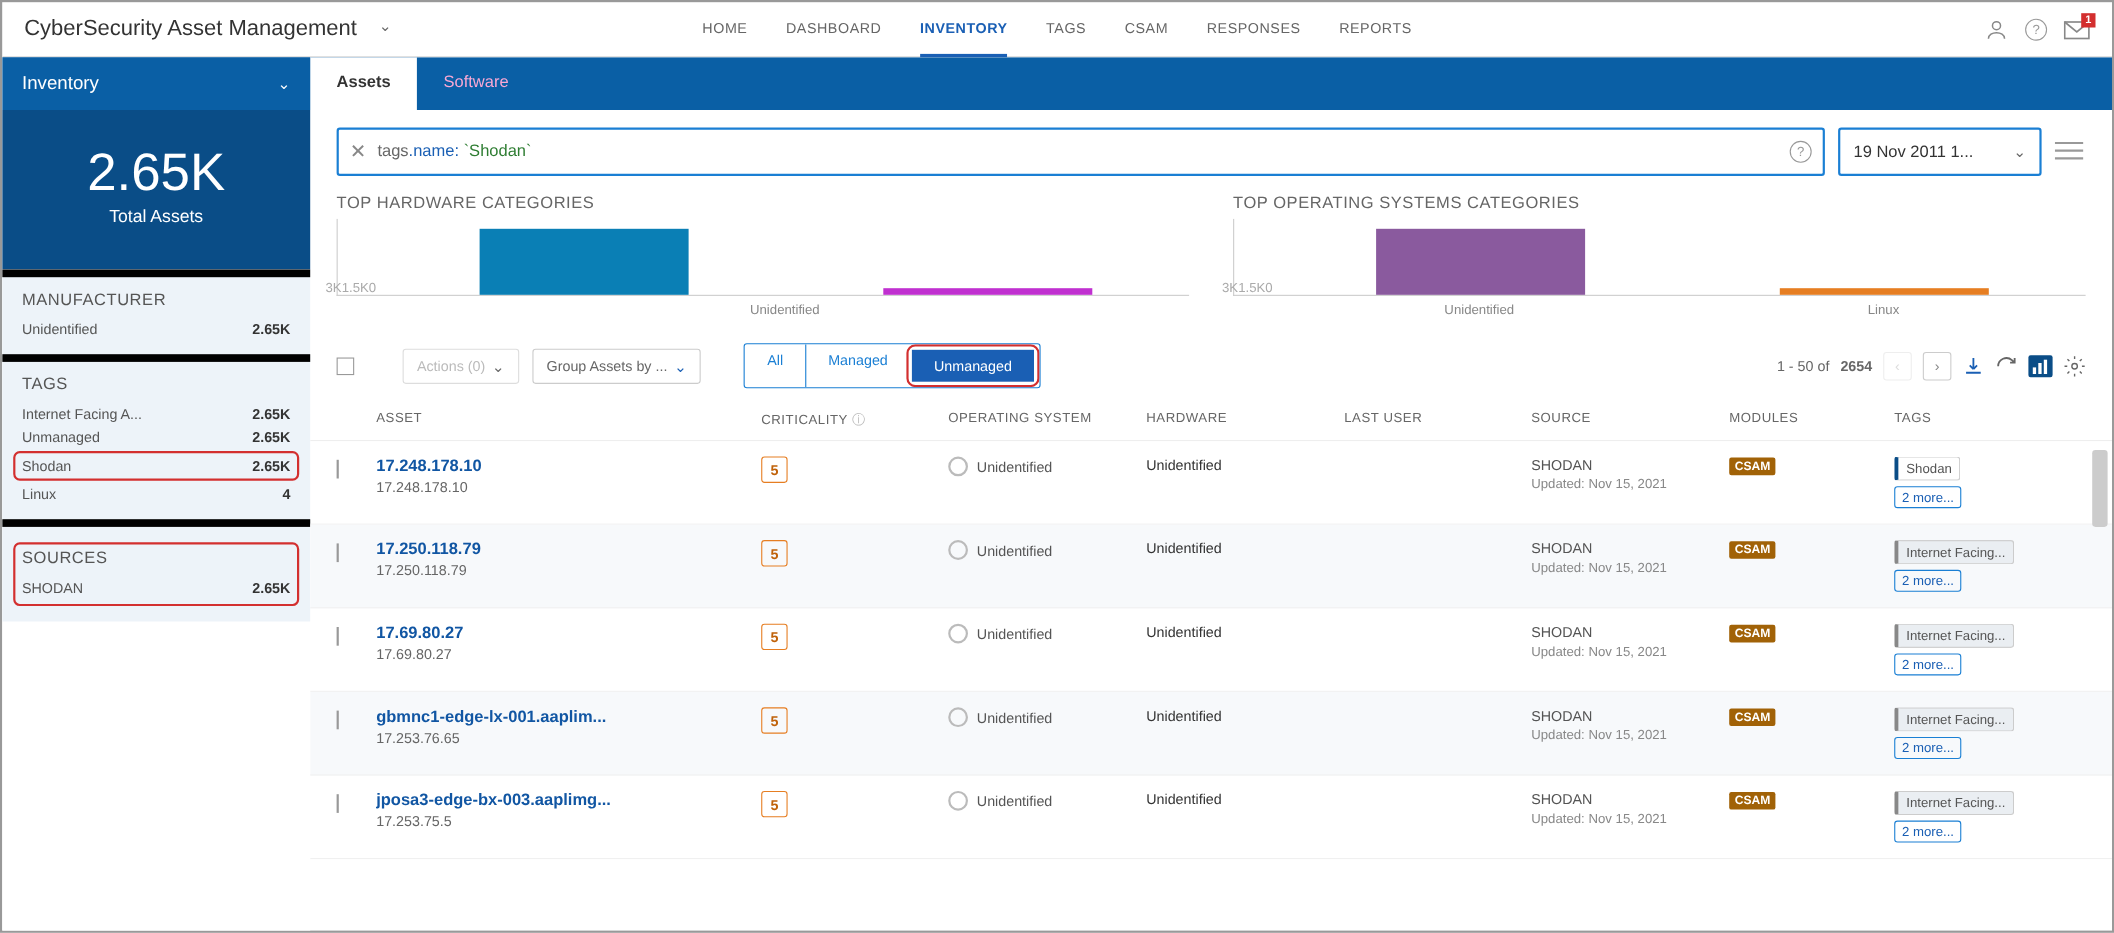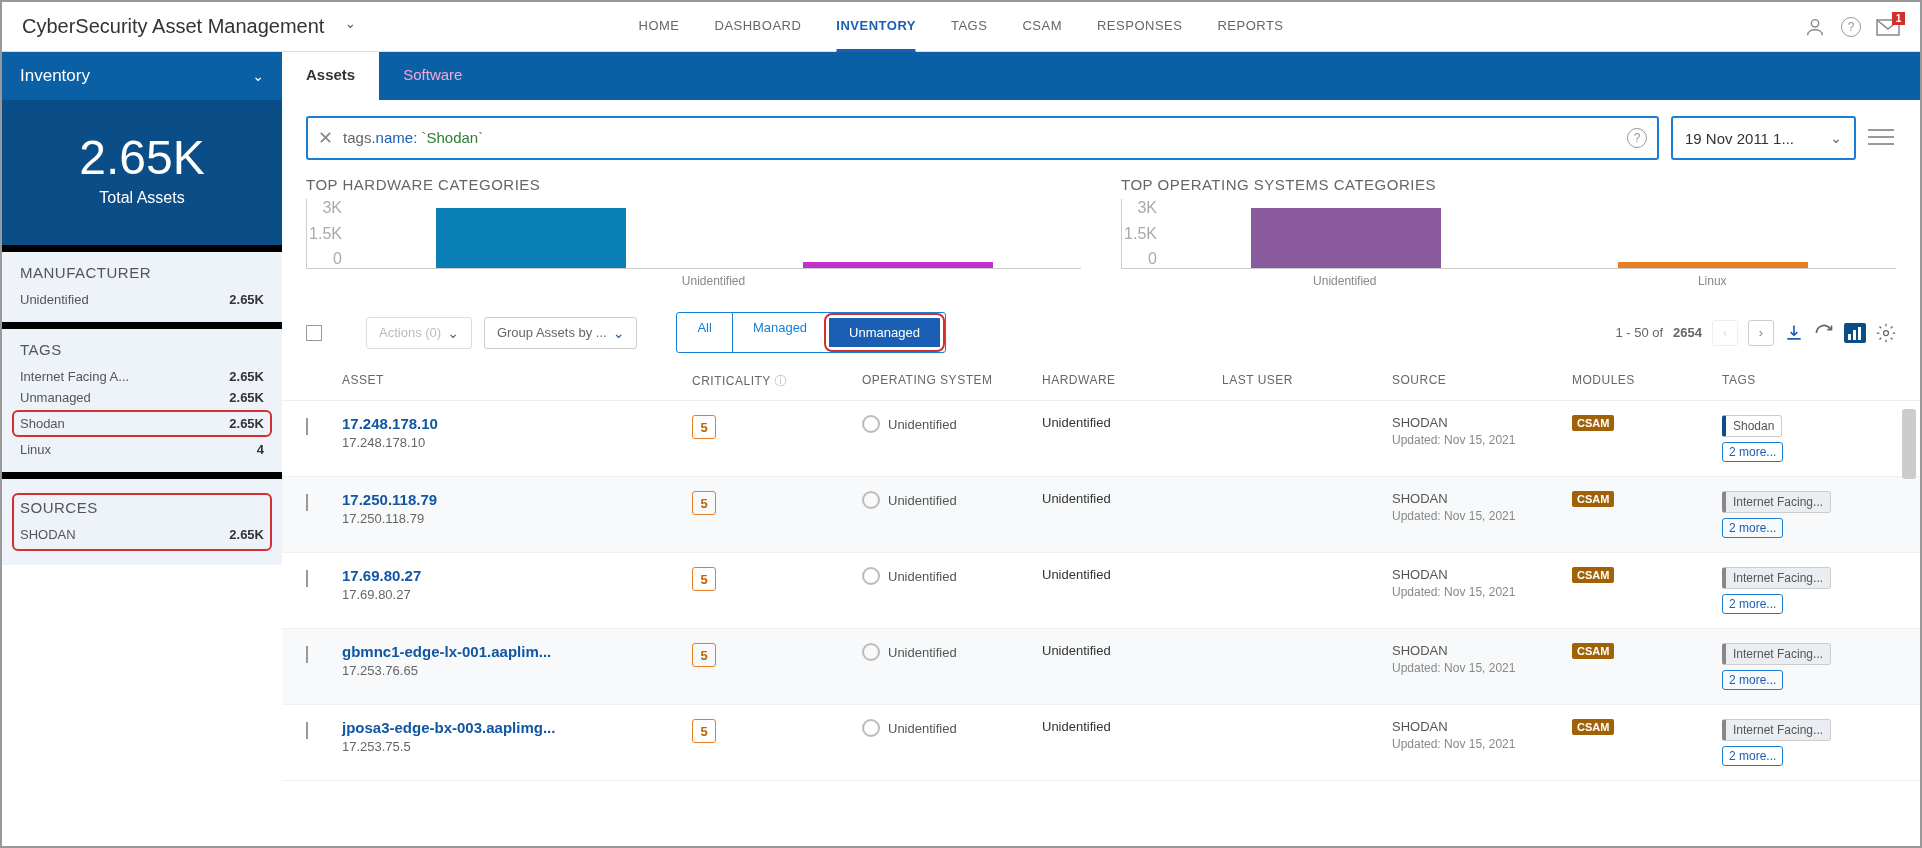--- a/index.html
+++ b/index.html
@@ -31,21 +31,21 @@
 .filter-bar{display:flex;gap:12px;padding:16px 24px;align-items:center}
 .search-box{flex:1;border:2px solid #1a7fd4;border-radius:3px;height:44px;display:flex;align-items:center;padding:0 10px;gap:10px}
 .search-text{font-family:'Courier New',monospace;font-size:15px}
 .qql-tags{color:#666}.qql-name{color:#1a5fb4}.qql-val{color:#2e7d32}
 .date-picker{border:2px solid #1a7fd4;border-radius:3px;height:44px;padding:0 12px;display:flex;align-items:center;font-size:15px;gap:10px;min-width:185px}
 .hamburger{width:28px;cursor:pointer;color:#888}
 .charts{display:flex;gap:40px;padding:0 24px 14px}
 .chart-block{flex:1}
 .chart-title{font-size:15px;color:#666;letter-spacing:0.5px;margin-bottom:6px;font-family:'Arial Narrow',Arial}
 .chart-area{height:70px;display:flex;align-items:flex-end;gap:0;border-left:1px solid #ccc;border-bottom:1px solid #ccc;position:relative;padding-left:40px}
-.chart-ticks{position:absolute;left:0;top:0;height:100%;display:flex;flex-direction:column;justify-content:space-between;font-size:16px;color:#aaa;align-items:flex-end;width:35px}
+.chart-ticks{position:absolute;left:0;top:0;height:100%;display:flex;flex-direction:row;justify-content:flex-end;font-size:12px;color:#aaa;align-items:flex-end;width:35px}
 .bar{flex:1;margin:0 30px;display:flex;align-items:flex-end;justify-content:center}
 .bar-fill{width:100%;max-width:190px}
 .chart-labels{display:flex;padding-left:40px}
 .chart-labels span{flex:1;text-align:center;font-size:12px;color:#888;padding-top:5px}
 .toolbar{display:flex;align-items:center;padding:10px 24px;gap:12px}
 .cb{width:16px;height:16px;border:1px solid #999}
 .btn{border:1px solid #ccc;border-radius:3px;padding:7px 12px;font-size:13px;color:#666;background:#fff;cursor:pointer;display:inline-flex;align-items:flex-start;gap:6px}
 .btn.disabled{color:#bbb;border-color:#ddd}
 .seg{display:flex;border:1px solid #1a7fd4;border-radius:3px;overflow:hidden}
 .seg-btn{padding:7px 20px;font-size:13px;color:#1a7fd4;cursor:pointer;border-left:1px solid #1a7fd4}

